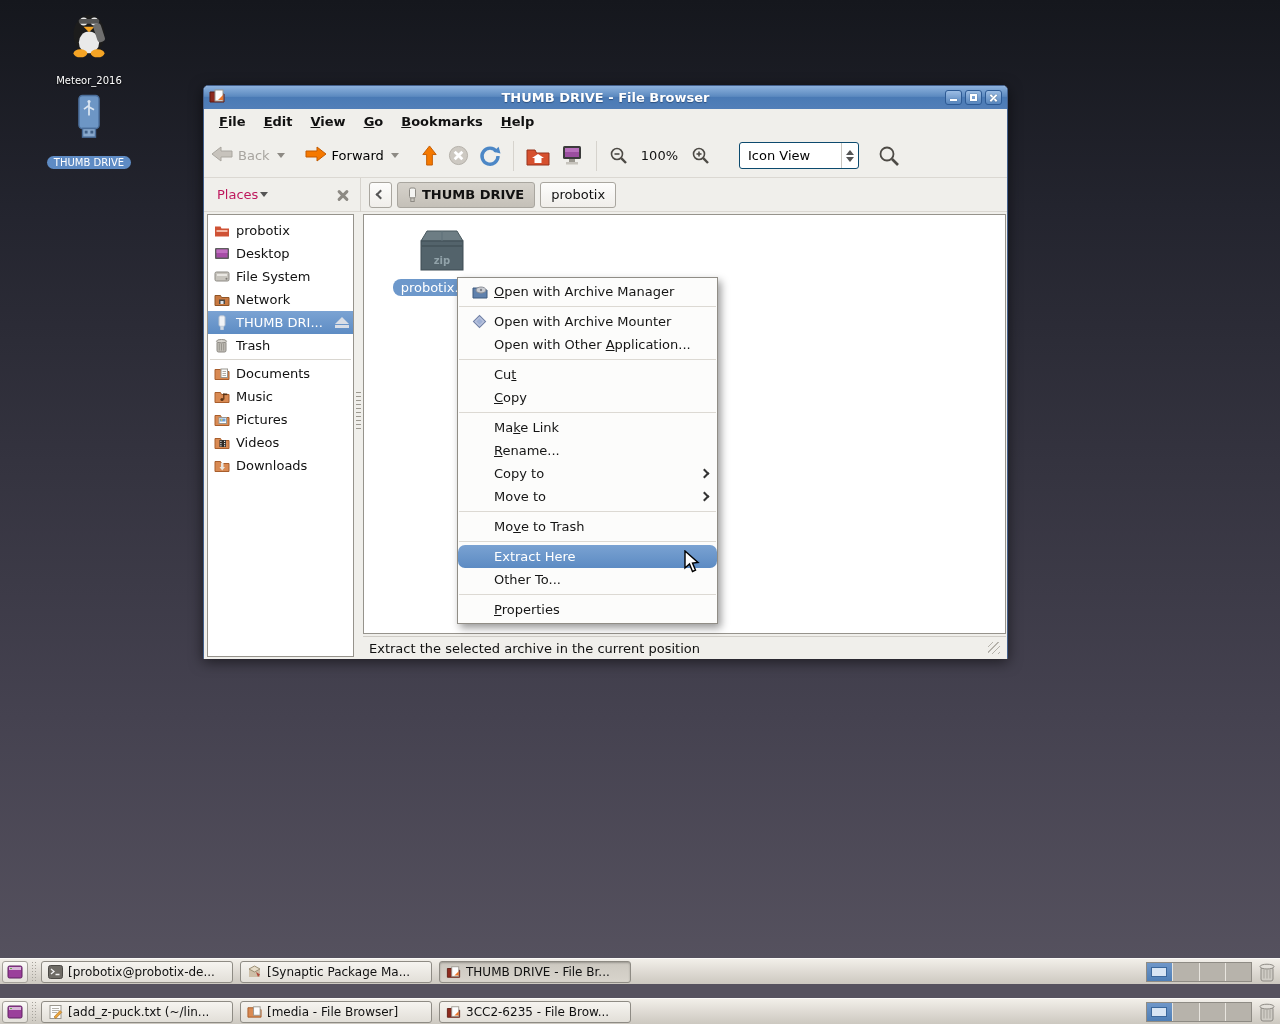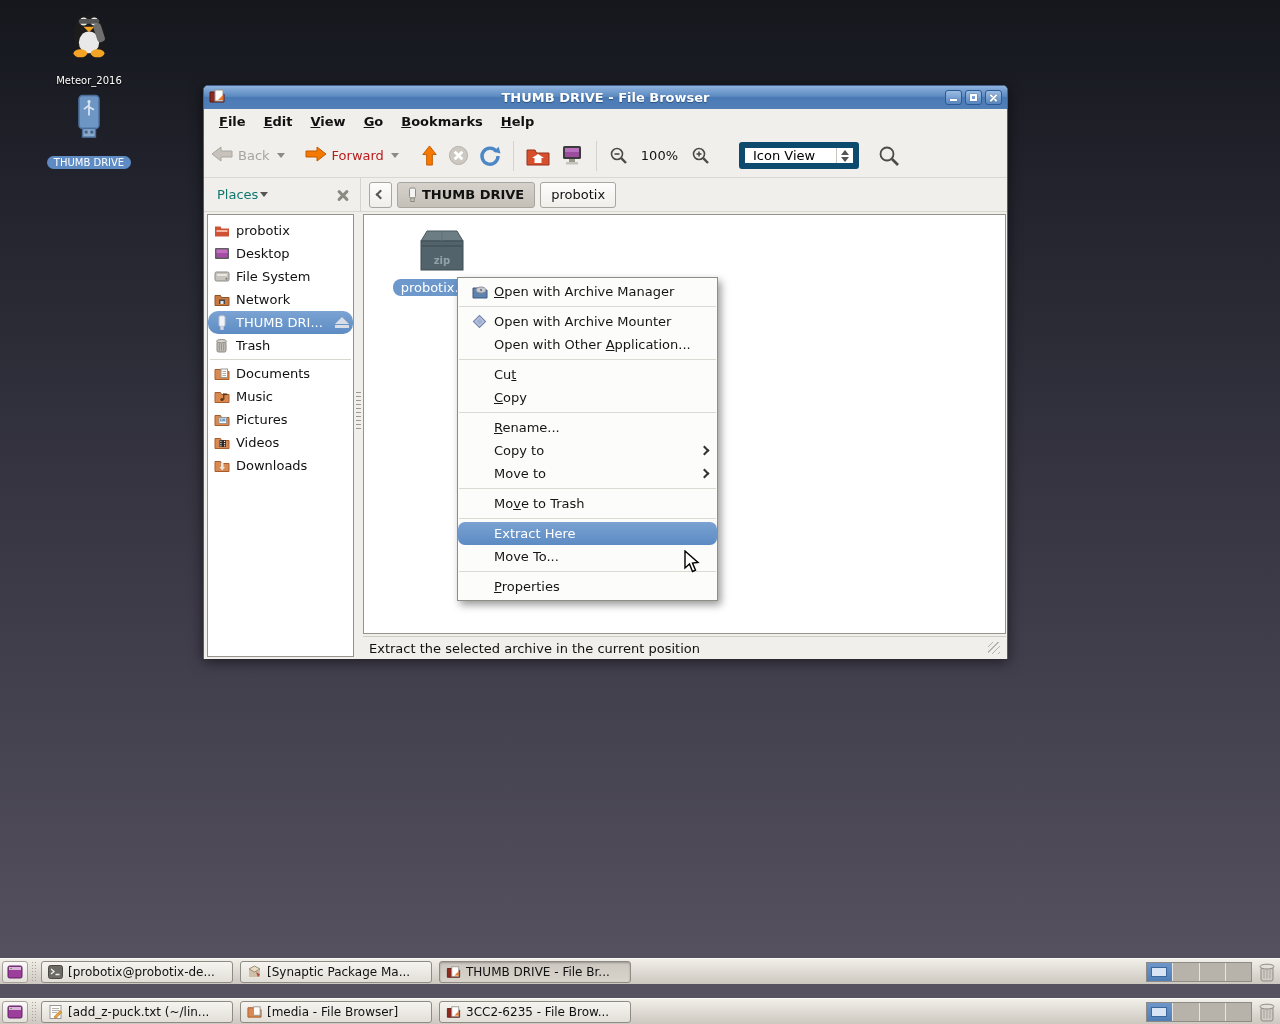--- a/index.html
+++ b/index.html
@@ -30,47 +30,47 @@
   .wbtn.max i { left:4px; right:4px; top:3px; bottom:3px; background:transparent; border:2px solid #fff; }
   .wbtn.cls i.a { left:3px; right:3px; top:6px; height:2px; transform:rotate(45deg); }
   .wbtn.cls i.b { left:3px; right:3px; top:6px; height:2px; transform:rotate(-45deg); }
   
   .menubar { height:25px; display:flex; align-items:center; padding:0 6px; background:#f0efeb; font-size:13px; color:#111; }
   .mbi { padding:3px 9px;font-weight:bold; }
   u { text-decoration:underline; }
   
   .toolbar { height:44px; display:flex; align-items:center; padding:0 2px; background:#f0efeb; border-bottom:1px solid #dbd8d2; }
   .tbtn { display:flex; align-items:center; gap:5px; padding:4px 5px; border-radius:3px; }
-  .tlabel { font-size:13px; color:#b91c1c; }
+  .tlabel { font-size:13px; color:#000000; }
   .tlabel.dis { color:#a8a5a0; }
   .chev { width:0; height:0; border-left:4px solid transparent; border-right:4px solid transparent; border-top:5px solid #8d8a84; margin-left:2px; }
   .tsep { width:1px; height:30px; background:#d6d3cd; margin:0 7px; }
   .zoomtxt { font-size:13px; color:#111; margin:0 8px; }
-  .combo { width:120px; height:27px; background:#fff; border:6px solid #0c4a6e; border-radius:3px;
+  .combo { width:120px; height:27px; background:#fff; border:1px solid #0c4a6e; border-radius:3px;
     display:flex; align-items:center; margin-left:24px; }
   .combo .cval { font-size:13px; padding-left:8px; flex:1; }
   .combo .step { width:17px; align-self:stretch; border-left:1px solid #c9c6c0; display:flex; flex-direction:column; align-items:center; justify-content:center; gap:2px; }
   .tri-up { width:0;height:0;border-left:4px solid transparent;border-right:4px solid transparent;border-bottom:5px solid #555; }
   .tri-dn { width:0;height:0;border-left:4px solid transparent;border-right:4px solid transparent;border-top:5px solid #555; }
   
   .locrow { height:34px; display:flex; align-items:center; background:#f0efeb; border-bottom:1px solid #dbd8d2; }
   .placeshdr { width:156px; display:flex; align-items:center; padding:0 10px 0 13px; }
-  .ptext { font-size:13px; color:#0f766e; }
+  .ptext { font-size:13px; color:#be185d; }
   .pclose { margin-left:auto; position:relative; width:14px; height:14px; }
   .pclose i { position:absolute; left:0; top:6px; width:14px; height:3px; background:#8d8a84; border-radius:2px; }
   .pclose i.a { transform:rotate(45deg);} .pclose i.b { transform:rotate(-45deg);}
   .crumbbtn { height:26px; display:flex; align-items:center; gap:5px; padding:0 10px; font-size:13px; color:#111;
     background:linear-gradient(#fdfdfc,#f0eeea); border:1px solid #a9a69f; border-radius:3px; margin-right:5px; }
   .crumbbtn.active { background:linear-gradient(#d6d2cb,#c4c0b8); font-weight:bold; }
   .lchev { width:7px; height:7px; border-left:2px solid #555; border-bottom:2px solid #555; transform:rotate(45deg); }
   
   .content { position:relative; height:447px; background:#f0efeb; }
   .sidebar { position:absolute; left:3px; top:2px; width:147px; bottom:2px; background:#fff; border:1px solid #96938c; padding-top:4px; font-size:13px; }
   .srow { height:23px; display:flex; align-items:center; gap:6px; padding:0 4px 0 5px; color:#111; }
-  .srow.sel { background:linear-gradient(#7ba3d3,#5d8cc4); color:#fff;border-radius:10px; }
+  .srow.sel { background:linear-gradient(#7ba3d3,#5d8cc4); color:#fff; }
   .srow .sic { width:17px; display:flex; justify-content:center; }
   .ssep { height:1px; background:#d9d6d0; margin:2px 2px; }
   .eject { margin-left:auto; display:flex; flex-direction:column; align-items:center; gap:1px; }
   .eject .t { width:0;height:0;border-left:7px solid transparent;border-right:7px solid transparent;border-bottom:7px solid #d9dee6; }
   .eject .b { width:14px; height:3px; background:#d9dee6; }
   .splitter { position:absolute; left:150px; top:0; width:9px; bottom:0; }
   .grip { position:absolute; left:2px; top:180px; width:5px; height:38px;
     background:repeating-linear-gradient(180deg,#9b988f 0 1px,transparent 1px 4px); }
   .mainpane { position:absolute; left:159px; top:2px; width:643px; height:420px; background:#fff; border:1px solid #96938c; }
   .statusbar { position:absolute; left:159px; bottom:0; width:643px; height:23px; background:#f0efeb; border-top:1px solid #cfccc6;
@@ -465,20 +465,24 @@
     <span class="ic"></span>
     <span><span>Cu</span><u>t</u><span></span></span>
   </div>
   <div class="cmi">
     <span class="ic"></span>
     <span><span></span><u>C</u><span>opy</span></span>
   </div>
   <div class="csep"></div>
   <div class="cmi">
     <span class="ic"></span>
+    <span><span>Ma</span><u>k</u><span>e Link</span></span>
+  </div>
+  <div class="cmi">
+    <span class="ic"></span>
     <span><span></span><u>R</u><span>ename...</span></span>
   </div>
   <div class="cmi">
     <span class="ic"></span>
     <span><span>Copy to</span><u></u><span></span></span>
     <span class="subarrow"></span>
   </div>
   <div class="cmi">
     <span class="ic"></span>
     <span><span>Move to</span><u></u><span></span></span>
@@ -489,21 +493,21 @@
     <span class="ic"></span>
     <span><span>Mo</span><u>v</u><span>e to Trash</span></span>
   </div>
   <div class="csep"></div>
   <div class="cmi hl">
     <span class="ic"></span>
     <span><span>Extract Here</span><u></u><span></span></span>
   </div>
   <div class="cmi">
     <span class="ic"></span>
-    <span><span>Move To...</span><u></u><span></span></span>
+    <span><span>Other To...</span><u></u><span></span></span>
   </div>
   <div class="csep"></div>
   <div class="cmi">
     <span class="ic"></span>
     <span><span></span><u>P</u><span>roperties</span></span>
   </div>
 </div>
 
 <div class="cursor">
   <svg width="20" height="24" viewBox="0 0 20 24">

